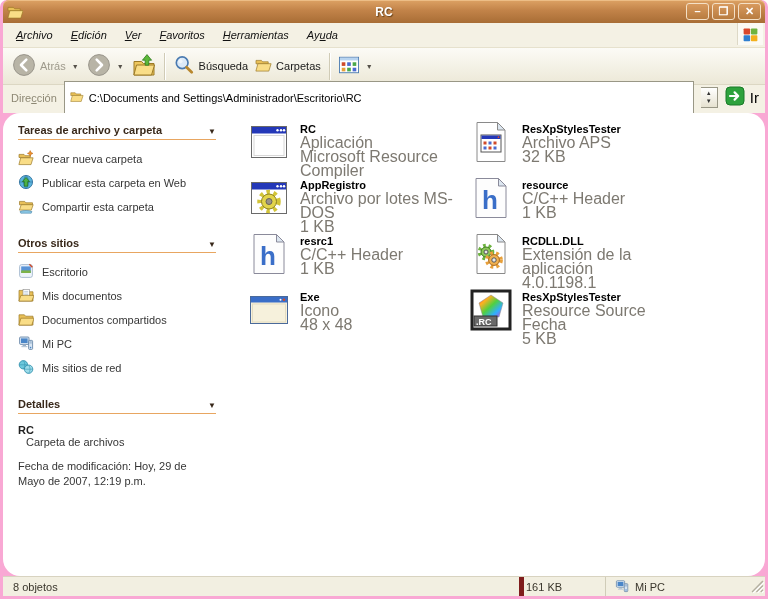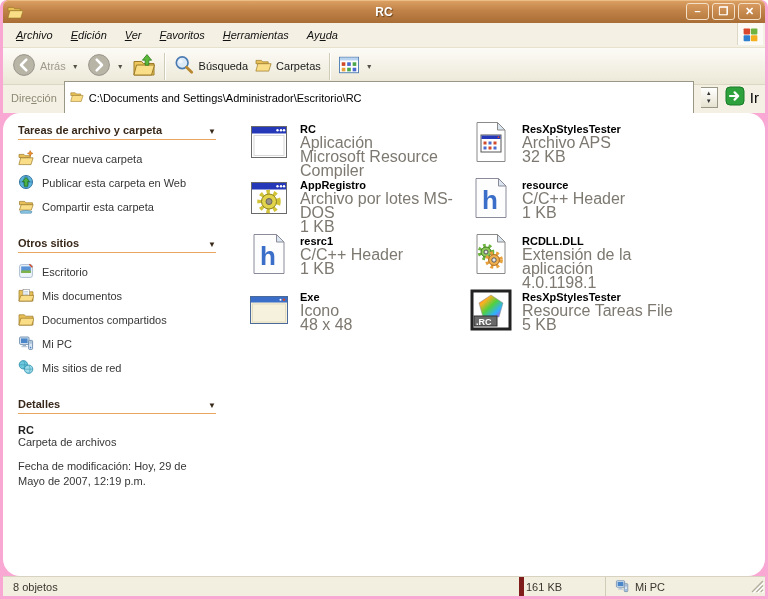--- a/index.html
+++ b/index.html
@@ -65,21 +65,21 @@
   .panel { width:198px; margin-bottom:21px; }
   .panel-header { display:flex; justify-content:space-between; align-items:flex-end;
                   border-bottom:1px solid #e8a661; padding-bottom:3px; margin-bottom:10px;
                   cursor:default; }
   .panel-title { font-size:11px; font-weight:bold; color:#38281a; }
   .chev { font-size:8px; color:#38281a; }
   .side-item { display:flex; align-items:center; gap:8px; margin-bottom:6px;
                font-size:11px; color:#363636; cursor:default; }
   .side-item svg { width:16px; height:16px; flex:none; }
   .details-name { font-size:11px; font-weight:bold; color:#222; }
-  .details-type { font-size:11px; color:#363636; margin-bottom:11px; }
+  .details-type { font-size:11px; color:#363636; margin-bottom:11px;margin-left:8px; }
   .details-mod  { font-size:11px; color:#363636; width:192px; line-height:15px; }
 
   .files { flex:1; padding:7px 0 0 12px; }
   .files-grid { display:grid; grid-template-columns:222px 222px; grid-auto-rows:56px; }
   .tile { display:flex; align-items:flex-start; gap:9px; cursor:default; }
   .tile svg { width:44px; height:44px; flex:none; }
   .tile-text { padding-top:2px; }
   .tile-name { font-size:11px; font-weight:bold; color:#000; line-height:14px; }
   .tile-sub  { font-size:16px; color:#7d7971; line-height:14px; }
 
@@ -423,21 +423,21 @@
                     <stop offset="1" stop-color="#d040d0"></stop>
                   </linearGradient>
                 </defs>
                 <rect x="3" y="3" width="38" height="38" fill="#fff" stroke="#222" stroke-width="3"></rect>
                 <polygon points="22,7 34,15 30,29 14,29 10,15" fill="url(#rcg)" stroke="#888" stroke-width=".5"></polygon>
                 <rect x="5" y="28" width="23" height="10" fill="#6a6a6a" stroke="#333"></rect>
                 <text x="7" y="36.5" font-size="9" font-weight="bold" fill="#fff" font-family="Liberation Sans, sans-serif">.RC</text>
               </svg></span>
             <div class="tile-text">
               <div class="tile-name">ResXpStylesTester</div>
-              <div class="tile-sub">Resource Tareas File</div>
+              <div class="tile-sub">Resource Source Fecha</div>
               <div class="tile-sub">5 KB</div>
             </div>
           </div>
         </div>
     </div>
   </div>
 
   <div class="statusbar">
     <div class="sb-left">8 objetos</div>
     <div class="sb-mid">161 KB</div>

